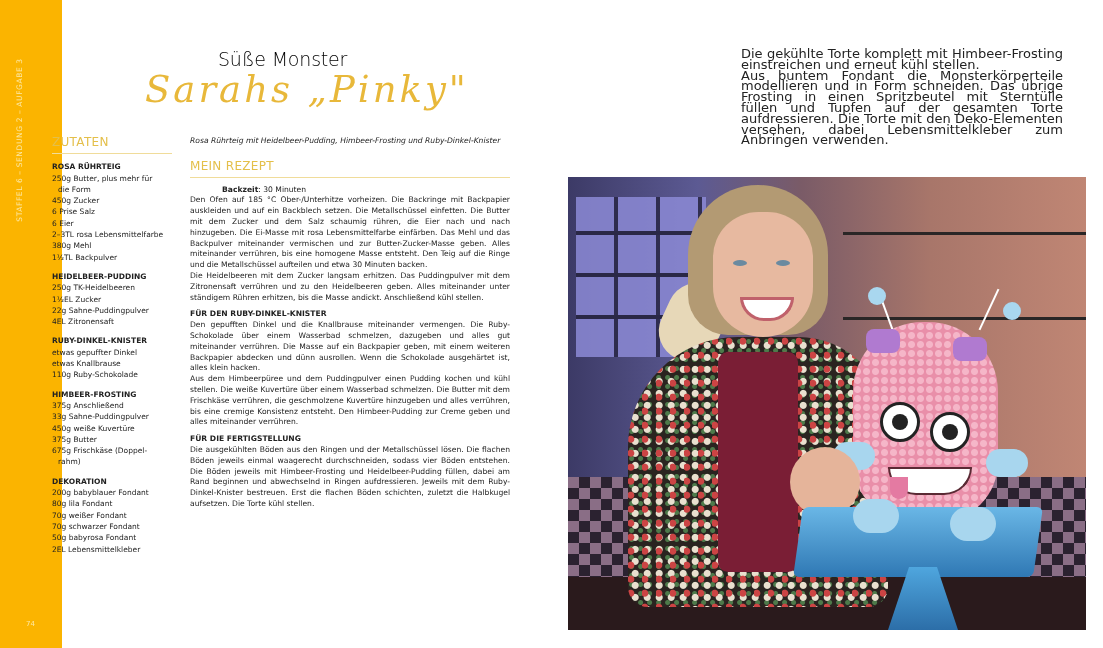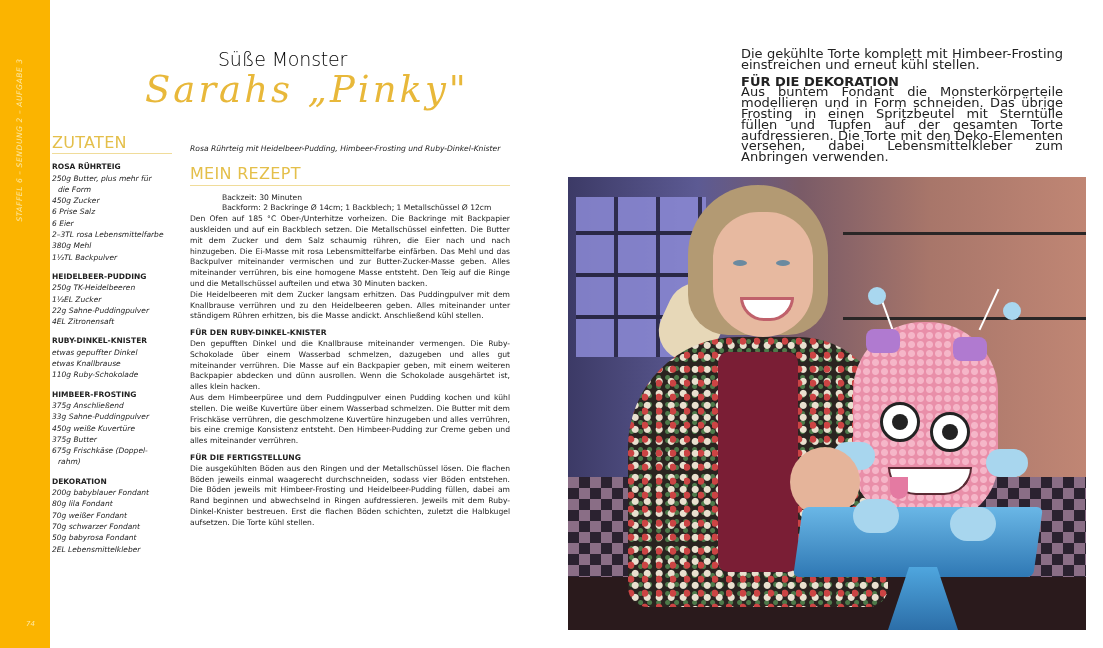--- a/index.html
+++ b/index.html
@@ -1,29 +1,29 @@
 <!DOCTYPE html>
 <html><head>
 <meta charset="utf-8">
 <style>
   html, body { margin:0; padding:0; }
   body { width:1103px; height:648px; background:#fff; position:relative; overflow:hidden; font-family:"DejaVu Sans", sans-serif; color:#222; }
-  .sidebar { position:absolute; left:0; top:0; width:50px; height:648px; background:#fbb400;font-style:italic; }
+  .sidebar { position:absolute; left:0; top:0; width:62px; height:648px; background:#fbb400; }
   .sidebar-label { position:absolute; left:19px; top:140px; transform:translate(-50%,-50%) rotate(-90deg); white-space:nowrap; color:#fde9a6; font-size:7.5px; letter-spacing:0.6px; font-family:"DejaVu Sans", sans-serif; }
   .page-num { position:absolute; left:26px; top:620px; color:#fde9a6; font-size:7px; }
   .subtitle { position:absolute; left:218px; top:48px; font-size:19px; font-weight:300; color:#000000; font-family:"DejaVu Sans", sans-serif; letter-spacing:-0.2px; }
   .title { position:absolute; left:145px; top:68px; font-size:37px; color:#e8b83a; font-family:"DejaVu Serif", serif; font-style:italic; letter-spacing:3px; }
-  .sec-head { font-size:16px; color:#e4bf4a; letter-spacing:0.3px; padding-bottom:5px; border-bottom:1px solid #f0dc9a; margin-bottom:7px; font-family:"DejaVu Sans", sans-serif; }
+  .sec-head { font-size:12px; color:#e4bf4a; letter-spacing:0.3px; padding-bottom:5px; border-bottom:1px solid #f0dc9a; margin-bottom:7px; font-family:"DejaVu Sans", sans-serif; }
   .col-left { position:absolute; left:52px; top:137px; width:120px; font-size:7.5px; line-height:11.3px; }
   .group-title { font-weight:bold; font-size:7.5px; margin-top:8px; }
-  .ing { padding-left:0; text-indent:0;font-style:italic; }
+  .ing { padding-left:0; text-indent:0; }
   .ing.cont { padding-left:6px; }
   .col-mid { position:absolute; left:190px; top:136px; width:320px; font-size:7.6px; line-height:10.8px; }
-  .intro { font-style:italic; margin-bottom:14px;margin-top:8px; }
-  .meta b { font-weight:normal;padding-left:32px; }
+  .intro { font-style:italic; margin-bottom:14px; }
+  .meta b { font-weight:bold;padding-left:32px; }
   .step-title { font-weight:bold; margin-top:6px; }
   .step { text-align:justify; }
   .col-right { position:absolute; left:741px; top:49px; width:322px; font-size:13px; line-height:10.8px; }
   .photo { position:absolute; left:568px; top:177px; width:518px; height:453px; overflow:hidden; background:#3b2a35; }
   .ph-wall { position:absolute; left:0; top:0; width:518px; height:300px; background:linear-gradient(90deg,#3c3a66 0%,#5c5a93 25%,#7a5b67 45%,#a8766a 70%,#c08674 100%); }
   .ph-win { position:absolute; left:8px; top:20px; width:130px; height:160px; background:repeating-linear-gradient(90deg,#8c8ad6 0 38px,#2a2846 38px 42px), #8c8ad6; opacity:0.85; }
   .ph-win2 { position:absolute; left:8px; top:20px; width:130px; height:160px; background:repeating-linear-gradient(0deg,transparent 0 38px,#2a2846 38px 42px); }
   .ph-shelf { position:absolute; left:275px; top:55px; width:243px; height:3px; background:#2a2626; }
   .ph-shelf2 { position:absolute; left:275px; top:140px; width:243px; height:3px; background:#2a2626; }
   .ph-floor { position:absolute; left:0; top:300px; width:518px; height:153px; background:repeating-conic-gradient(#2b2230 0 25%, #8a6e86 0 50%) 0 0/22px 22px; }
@@ -96,37 +96,35 @@
       <div class="ing">50g babyrosa Fondant</div>
       <div class="ing">2EL Lebensmittelkleber</div>
     </div>
 </div>
 
 <div class="col-mid">
   <div class="intro">Rosa Rührteig mit Heidelbeer-Pudding, Himbeer-Frosting und Ruby-Dinkel-Knister</div>
   <div class="sec-head">MEIN REZEPT</div>
   <div id="meta">
       <div class="meta"><b>Backzeit</b><span>: 30 Minuten</span></div>
-      <div class="meta"><b>Backform</b><span>: 2 Backringe Ø 14cm; 1 Backblech; 1 Metallschüssel Ø 12cm</span></div>
     </div>
   <div id="steps">
       <div class="step">Den Ofen auf 185 °C Ober-/Unterhitze vorheizen. Die Backringe mit Backpapier auskleiden und auf ein Backblech setzen. Die Metallschüssel einfetten. Die Butter mit dem Zucker und dem Salz schaumig rühren, die Eier nach und nach hinzugeben. Die Ei-Masse mit rosa Lebensmittelfarbe einfärben. Das Mehl und das Backpulver miteinander vermischen und zur Butter-Zucker-Masse geben. Alles miteinander verrühren, bis eine homogene Masse entsteht. Den Teig auf die Ringe und die Metallschüssel aufteilen und etwa 30 Minuten backen.</div>
-      <div class="step">Die Heidelbeeren mit dem Zucker langsam erhitzen. Das Puddingpulver mit dem Knallbrause verrühren und zu den Heidelbeeren geben. Alles miteinander unter ständigem Rühren erhitzen, bis die Masse andickt. Anschließend kühl stellen.</div>
+      <div class="step">Die Heidelbeeren mit dem Zucker langsam erhitzen. Das Puddingpulver mit dem Zitronensaft verrühren und zu den Heidelbeeren geben. Alles miteinander unter ständigem Rühren erhitzen, bis die Masse andickt. Anschließend kühl stellen.</div>
       <div class="step-title">FÜR DEN RUBY-DINKEL-KNISTER</div>
       <div class="step">Den gepufften Dinkel und die Knallbrause miteinander vermengen. Die Ruby-Schokolade über einem Wasserbad schmelzen, dazugeben und alles gut miteinander verrühren. Die Masse auf ein Backpapier geben, mit einem weiteren Backpapier abdecken und dünn ausrollen. Wenn die Schokolade ausgehärtet ist, alles klein hacken.</div>
       <div class="step">Aus dem Himbeerpüree und dem Puddingpulver einen Pudding kochen und kühl stellen. Die weiße Kuvertüre über einem Wasserbad schmelzen. Die Butter mit dem Frischkäse verrühren, die geschmolzene Kuvertüre hinzugeben und alles verrühren, bis eine cremige Konsistenz entsteht. Den Himbeer-Pudding zur Creme geben und alles miteinander verrühren.</div>
       <div class="step-title">FÜR DIE FERTIGSTELLUNG</div>
       <div class="step">Die ausgekühlten Böden aus den Ringen und der Metallschüssel lösen. Die flachen Böden jeweils einmal waagerecht durchschneiden, sodass vier Böden entstehen. Die Böden jeweils mit Himbeer-Frosting und Heidelbeer-Pudding füllen, dabei am Rand beginnen und abwechselnd in Ringen aufdressieren. Jeweils mit dem Ruby-Dinkel-Knister bestreuen. Erst die flachen Böden schichten, zuletzt die Halbkugel aufsetzen. Die Torte kühl stellen.</div>
     </div>
 </div>
 
 <div class="col-right">
   <div class="step">Die gekühlte Torte komplett mit Himbeer-Frosting einstreichen und erneut kühl stellen.</div>
   <div id="steps-right">
-      <div class="step-title">FÜR DIE DEKORATION</div>
       <div class="step">Aus buntem Fondant die Monsterkörperteile modellieren und in Form schneiden. Das übrige Frosting in einen Spritzbeutel mit Sterntülle füllen und Tupfen auf der gesamten Torte aufdressieren. Die Torte mit den Deko-Elementen versehen, dabei Lebensmittelkleber zum Anbringen verwenden.</div>
     </div>
 </div>
 
 <div class="photo">
   <div class="ph-wall"></div>
   <div class="ph-win"></div>
   <div class="ph-win2"></div>
   <div class="ph-shelf"></div>
   <div class="ph-shelf2"></div>

